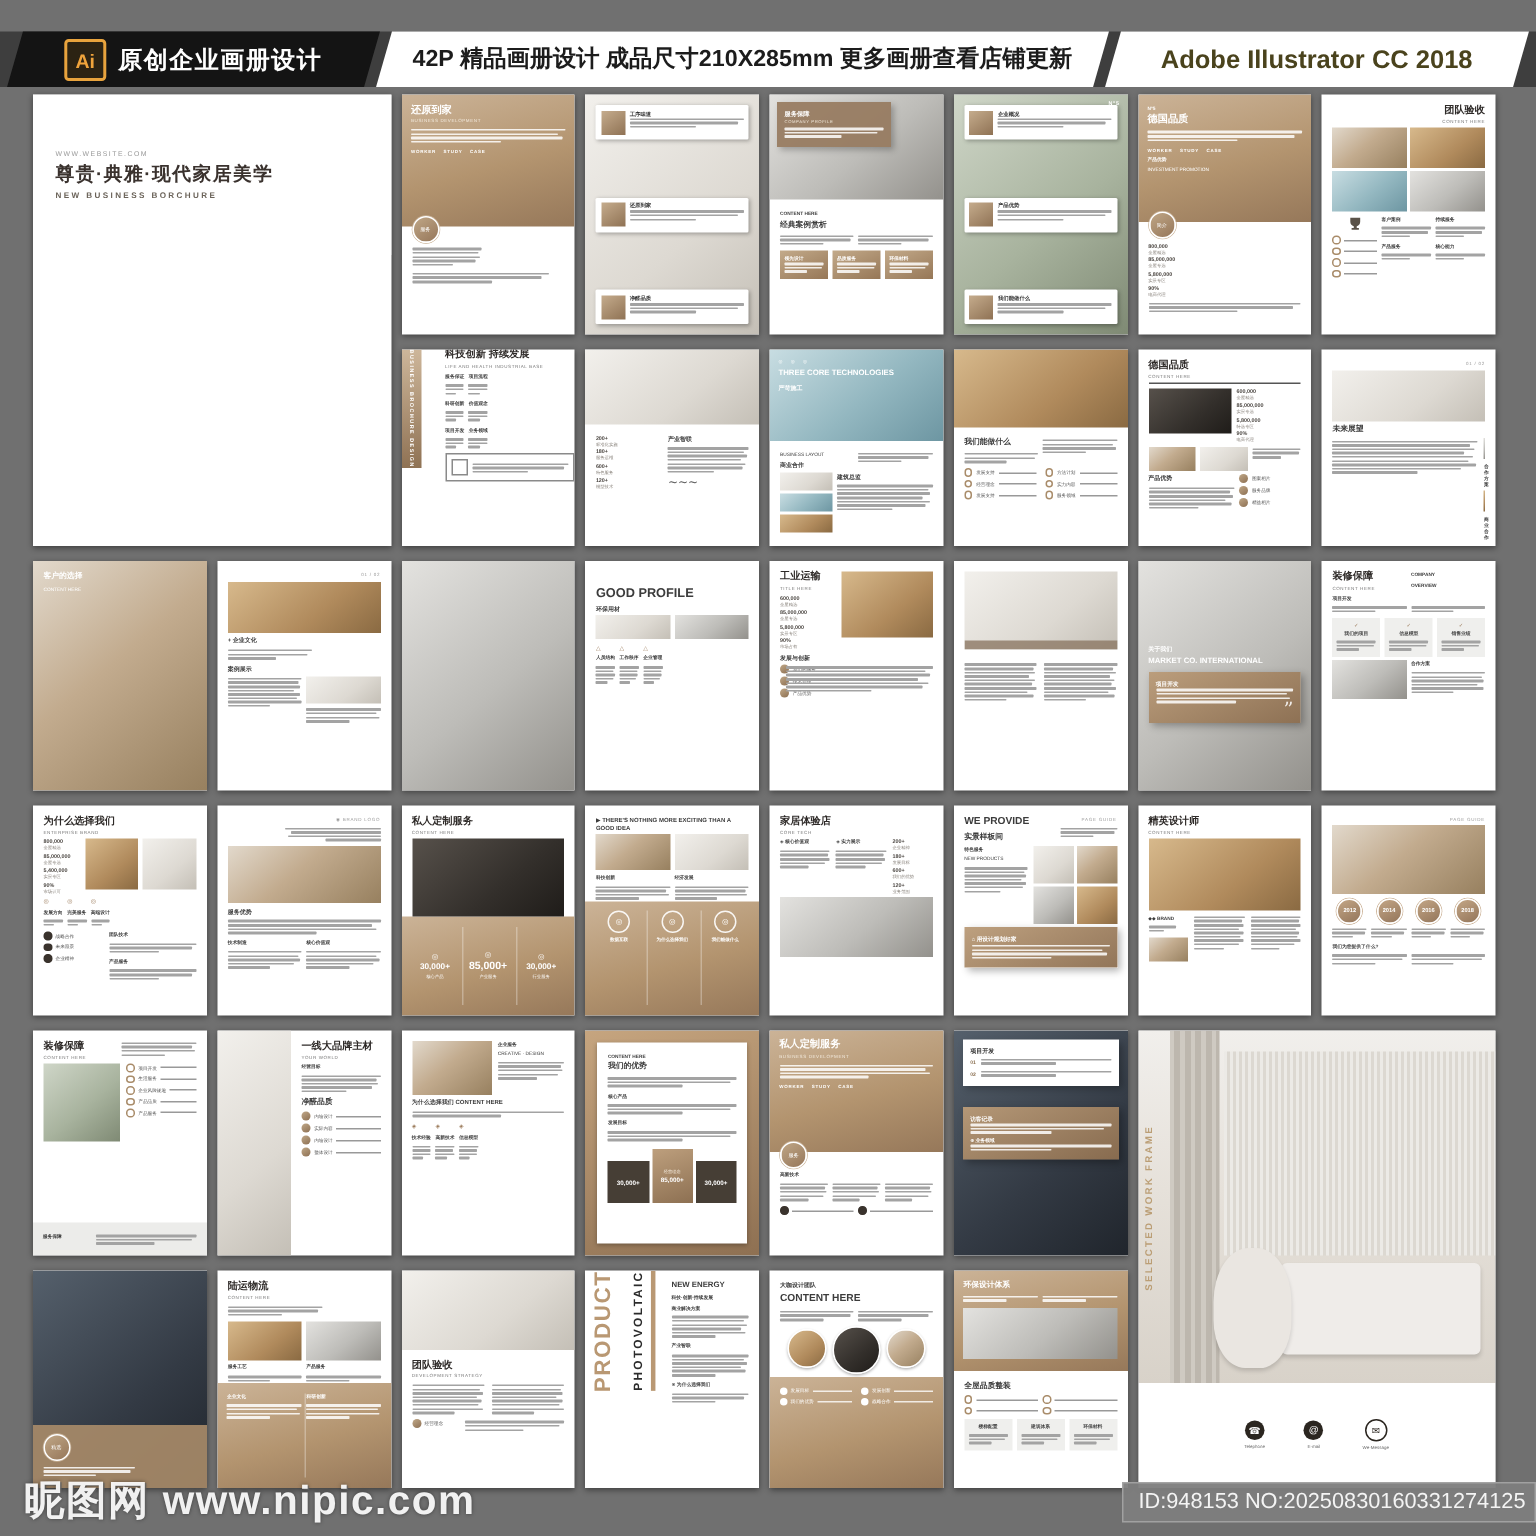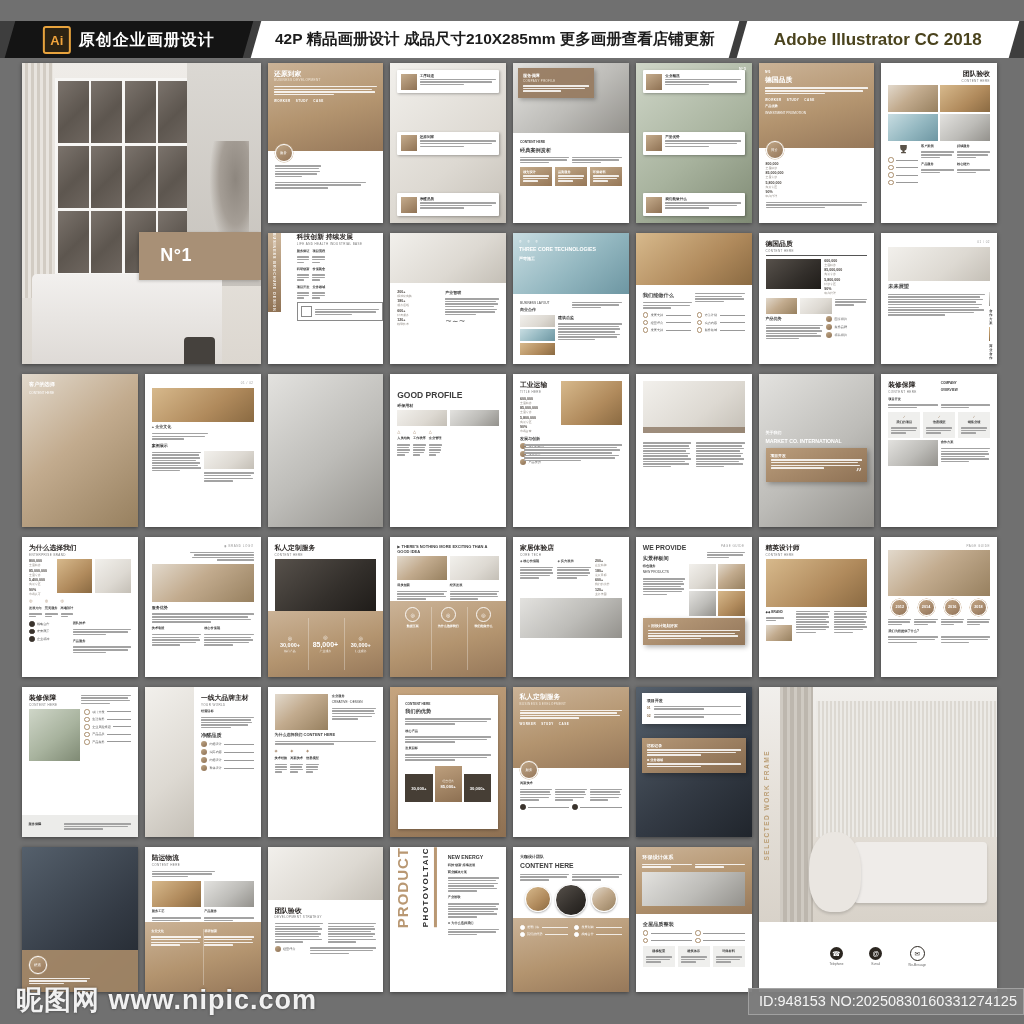--- a/index.html
+++ b/index.html
@@ -188,41 +188,24 @@
   </div>
   <div class="hseg hseg-right">
     <div class="hinner">
         <span class="htext-right">Adobe Illustrator CC 2018</span>
       </div>
   </div>
 </div>
 
 <div id="grid">
     <div class="page" style="grid-area: 1 / 1 / span 2 / span 2;">
-      <div class="cv-photo">
-        <div class="cv-slats"></div>
-        <div class="cv-marble">
-          <div class="cv-tile"></div>
-          <div class="cv-tile"></div>
-          <div class="cv-tile"></div>
-          <div class="cv-tile"></div>
-          <div class="cv-tile"></div>
-          <div class="cv-tile"></div>
-          <div class="cv-tile"></div>
-          <div class="cv-tile"></div>
-          <div class="cv-tile"></div>
-          <div class="cv-tile"></div>
-          <div class="cv-tile"></div>
-          <div class="cv-tile"></div>
-        </div>
-        <div class="cv-wall"></div>
-        <div class="cv-fern"></div>
-        <div class="cv-sofa"></div>
-        <div class="cv-t1"></div>
-        <div class="cv-badge">N°1</div>
+      <div class="cv-bottom">
+        <div class="cv-site">WWW.WEBSITE.COM</div>
+        <div class="cv-title">尊贵·典雅·现代家居美学</div>
+        <div class="cv-sub">NEW BUSINESS BORCHURE</div>
       </div>
     </div>
     <div class="page" style="grid-area: 1 / 3 / span 1 / span 1;">
       <div class="blkcol band band-tan" style="flex: 56 1 0%;">
         <div class="ttl light">
           <div class="ttl-zh">还原到家</div>
           <div class="ttl-en">BUSINESS DEVELOPMENT</div>
         </div>
         <div class="lines">
           <div class="bar light" style="width: 100%;"></div>

